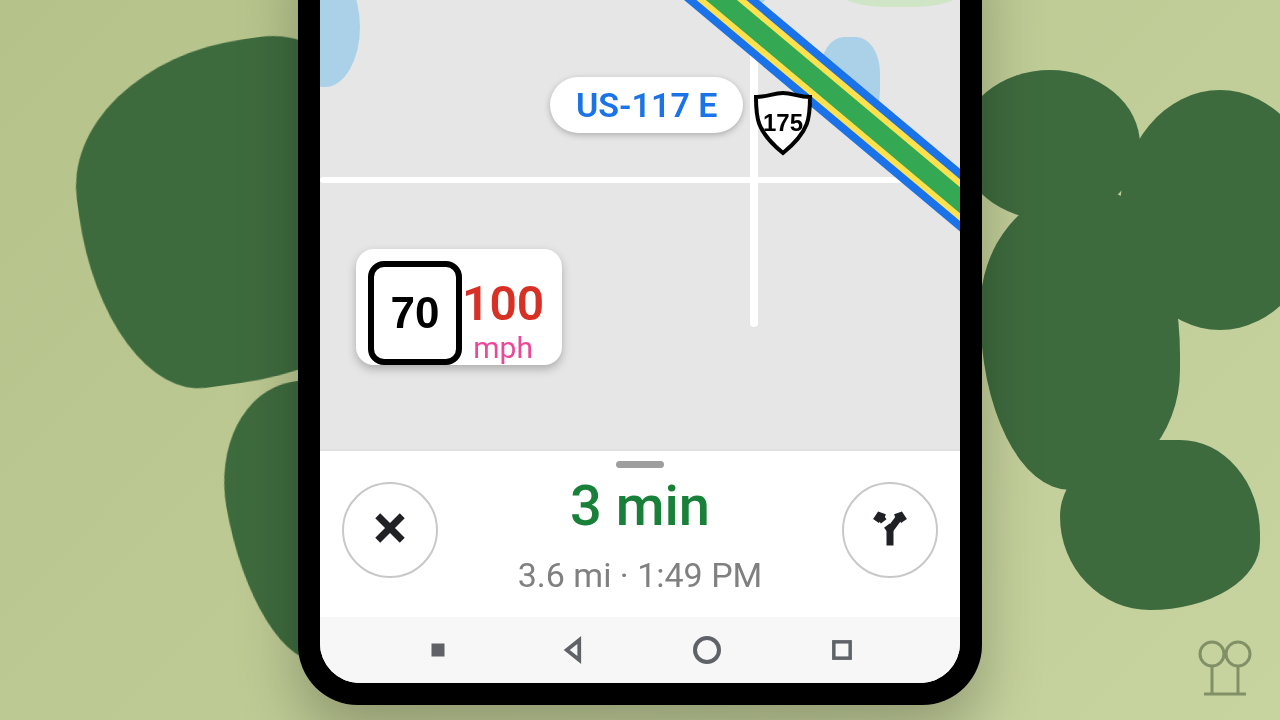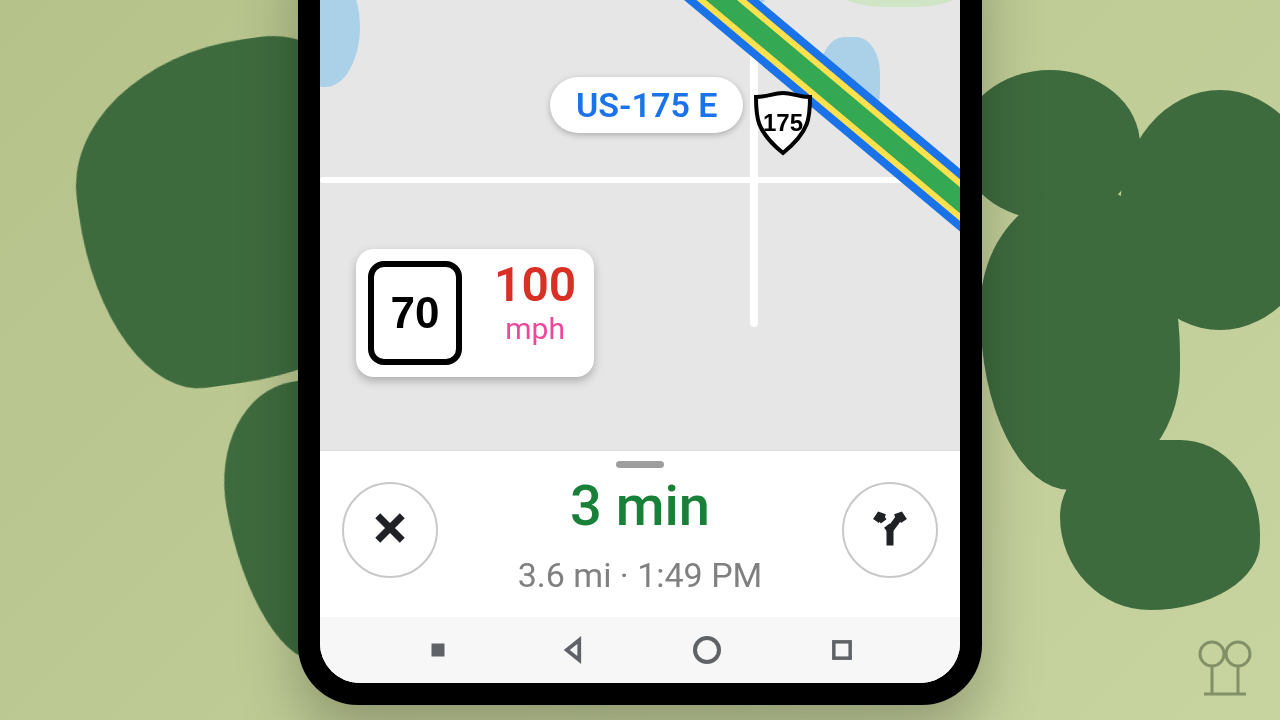--- a/index.html
+++ b/index.html
@@ -33,21 +33,21 @@
   .hwy .edge{position:absolute;inset:0;background:#1a73e8;border-radius:24px}
   .hwy .fill{position:absolute;left:0;right:0;top:8px;bottom:8px;background:#ffe14d;border-radius:16px}
   .hwy .inner{position:absolute;left:0;right:0;top:14px;bottom:14px;background:#34a853;border-radius:12px}
 
   
   .route-pill{position:absolute;left:230px;top:150px;background:#fff;border-radius:40px;padding:8px 26px;font-size:34px;font-weight:600;color:#1a73e8;box-shadow:0 2px 6px rgba(0,0,0,.25)}
   
   .shield{position:absolute;left:428px;top:160px}
 
   
-  .speedbox{position:absolute;left:36px;top:322px;background:#fff;border-radius:18px;padding:12px 18px 12px 12px;display:flex;align-items:flex-start;gap:32px;box-shadow:0 4px 10px rgba(0,0,0,.25)}
+  .speedbox{position:absolute;left:36px;top:322px;background:#fff;border-radius:18px;padding:12px 18px 0 12px;display:flex;align-items:flex-end;gap:0;box-shadow:0 4px 10px rgba(0,0,0,.25)}
   .speed-limit{width:82px;height:92px;border:6px solid #000;border-radius:16px;display:flex;align-items:center;justify-content:center;font-size:44px;font-weight:700;color:#000;font-family:Arial,sans-serif}
   .speed-current{display:flex;flex-direction:column;align-items:center}
   .speed-current .val{font-size:48px;font-weight:600;color:#d93025;line-height:1}
   .speed-current .unit{font-size:30px;color:#ec4899;margin-top:2px}
 
   
   .sheet{position:absolute;left:0;right:0;bottom:66px;background:#ffffff;border-top:2px solid #e0e0e0;border-radius:0;padding:14px 22px 22px;display:flex;align-items:center;justify-content:space-between}
   .grab{position:absolute;left:50%;top:10px;transform:translateX(-50%);width:48px;height:7px;background:#9e9e9e;border-radius:4px}
   .circle-btn{width:92px;height:92px;border-radius:50%;background:#fff;border:2px solid #c8c8c8;display:flex;align-items:center;justify-content:center;cursor:pointer}
   .circle-btn svg{width:42px;height:42px;stroke:#202124;fill:none;stroke-width:4}
@@ -87,21 +87,21 @@
         <div class="park p1"></div>
         <div class="road-minor rm1"></div>
         <div class="road-minor rm2"></div>
         <div class="hwy">
           <div class="edge"></div>
             <div class="fill"></div>
             <div class="inner"></div>
         </div>
 
         <div class="route-pill">
-          <span>US-175 E</span>
+          <span>US-117 E</span>
         </div>
 
         <div class="shield">
           <svg width="70" height="70" viewBox="0 0 70 70">
             <path d="M35 6 C25 6 20 10 8 10 C8 30 8 44 35 66 C62 44 62 30 62 10 C50 10 45 6 35 6 Z" fill="#fff" stroke="#000" stroke-width="4"></path>
             <text x="35" y="44" text-anchor="middle" font-family="Arial" font-size="24" font-weight="700" fill="#000">175</text>
           </svg>
         </div>
 
         <div class="speedbox">

